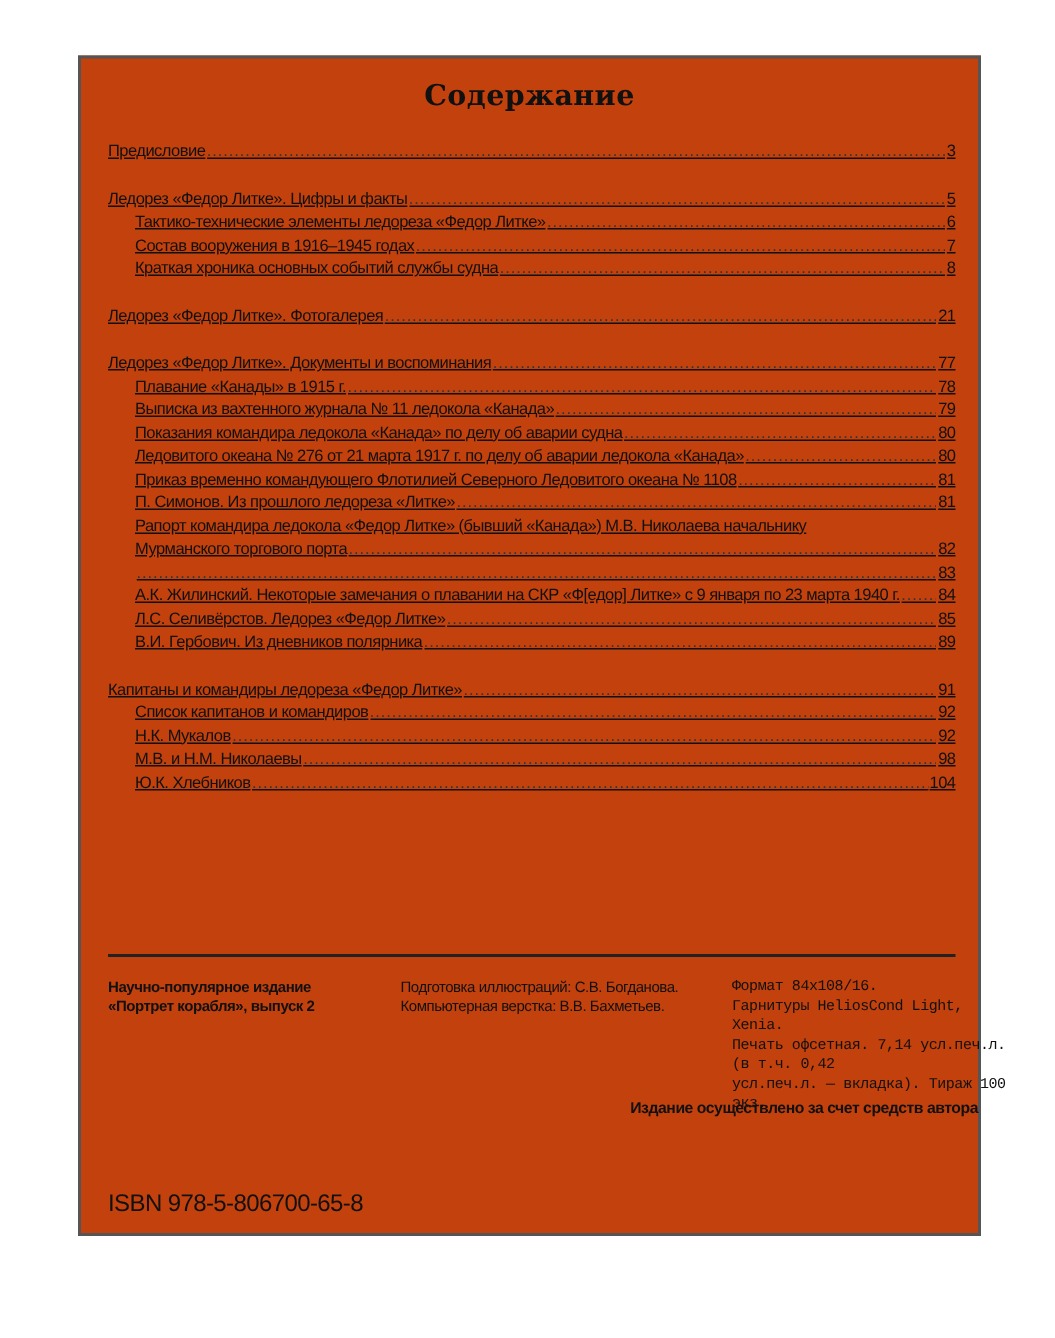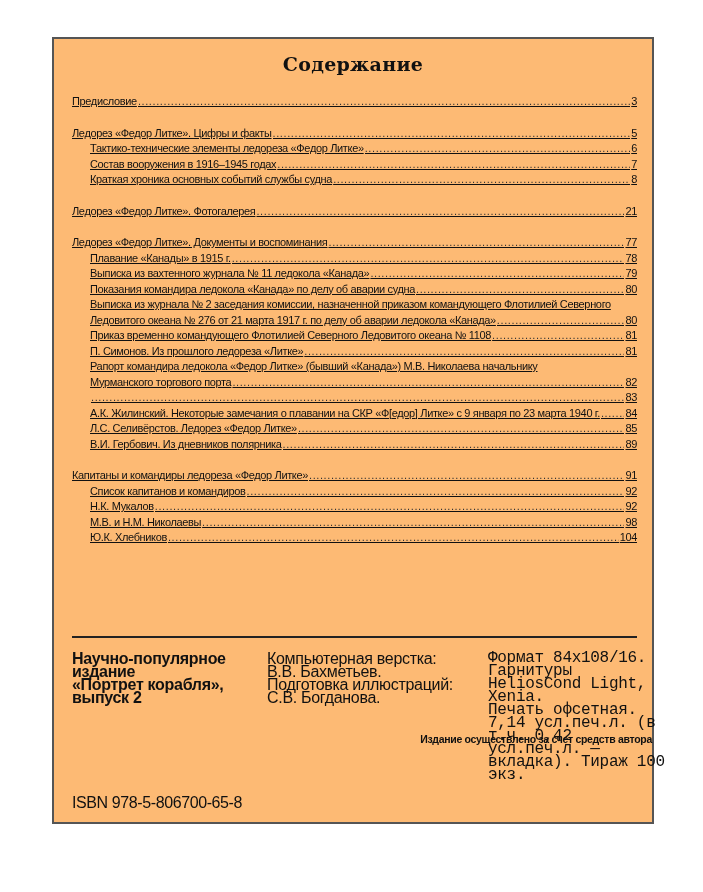--- a/index.html
+++ b/index.html
@@ -1,32 +1,32 @@
 <!DOCTYPE html>
 <html><head>
   <meta charset="utf-8">
   <style>
     html, body { margin: 0; padding: 0; background: #ffffff; }
     body { width: 703px; height: 892px; position: relative; overflow: hidden;
            font-family: "Liberation Sans", sans-serif; color: #111; }
     .frame { position: absolute; left: 52px; top: 37px; width: 602px; height: 787px;
-             border: 2px solid #555; box-sizing: border-box; background: #fdba74; }
+             border: 2px solid #555; box-sizing: border-box; background: #c2410c; }
     .title { position: absolute; left: 0; right: 0; top: 14px; text-align: center;
              font-family: "DejaVu Serif", serif; font-weight: bold; font-size: 19px; letter-spacing: 0.3px; color: #111; }
     .toc { position: absolute; left: 18px; right: 15px; top: 55px; }
     .row { display: flex; align-items: baseline; font-size: 11px; line-height: 15.5px; height: 15.5px;
            letter-spacing: -0.35px; white-space: nowrap; text-decoration: underline; }
     .row.sub { padding-left: 18px; }
     .row .t { flex: 0 0 auto; }
     .row .dots { flex: 1 1 auto; overflow: hidden; margin: 0 1px; color: #333; }
     .row .dots::before { content: "........................................................................................................................................................................................................................................................................"; letter-spacing: 0.6px; }
     .row .p { flex: 0 0 auto; }
     .gap { height: 16px; }
     .rule { position: absolute; left: 18px; right: 15px; top: 597px; height: 0; border-top: 2px solid #222; }
-    .imprint { position: absolute; font-size: 16px; line-height: 13px; letter-spacing: -0.3px; }
+    .imprint { position: absolute; font-size: 10px; line-height: 13px; letter-spacing: -0.3px; }
     .imprint.bold { font-weight: bold; }
     .col1 { left: 18px; top: 613px; width: 190px; }
     .col1b { left: 18px; top: 651px; width: 200px; }
     .col2 { left: 213px; top: 613px; width: 200px; }
     .col3 { left: 434px; top: 613px; width: 185px; font-family: Liberation Mono, monospace; }
     .funding { position: absolute; left: 0; right: 0; top: 694px; text-align: right; font-weight: bold;
                font-size: 10.5px; letter-spacing: -0.3px; }
     .isbn { position: absolute; left: 18px; top: 755px; font-size: 16px; font-weight: normal; letter-spacing: -0.4px; }
   </style>
 </head>
@@ -82,23 +82,20 @@
         </div>
         <div class="row sub">
           <span class="t">Выписка из вахтенного журнала № 11 ледокола «Канада»</span>
           <span class="dots"></span>
           <span class="p">79</span>
         </div>
         <div class="row sub">
           <span class="t">Показания командира ледокола «Канада» по делу об аварии судна</span>
           <span class="dots"></span>
           <span class="p">80</span>
-        </div>
-        <div class="row sub">
-          <span class="t">Выписка из журнала № 2 заседания комиссии, назначенной приказом командующего Флотилией Северного</span>
         </div>
         <div class="row sub">
           <span class="t">Ледовитого океана № 276 от 21 марта 1917 г. по делу об аварии ледокола «Канада»</span>
           <span class="dots"></span>
           <span class="p">80</span>
         </div>
         <div class="row sub">
           <span class="t">Приказ временно командующего Флотилией Северного Ледовитого океана № 1108</span>
           <span class="dots"></span>
           <span class="p">81</span>
@@ -164,22 +161,22 @@
       </div>
   </div>
 
   <div class="rule"></div>
 
   <div class="imprint bold col1">
     <div>Научно-популярное издание</div>
     <div>«Портрет корабля», выпуск 2</div>
   </div>
   <div class="imprint col2">
+    <div>Подготовка иллюстраций: С.В. Богданова.</div>
     <div>Компьютерная верстка: В.В. Бахметьев.</div>
-    <div>Подготовка иллюстраций: С.В. Богданова.</div>
   </div>
   <div class="imprint col3">
     <div>Формат 84х108/16.</div>
     <div>Гарнитуры HeliosCond Light, Xenia.</div>
     <div>Печать офсетная. 7,14 усл.печ.л. (в т.ч. 0,42</div>
     <div>усл.печ.л. — вкладка). Тираж 100 экз.</div>
   </div>
   <div class="funding">Издание осуществлено за счет средств автора</div>
   <div class="isbn">ISBN 978-5-806700-65-8</div>
 </div>

